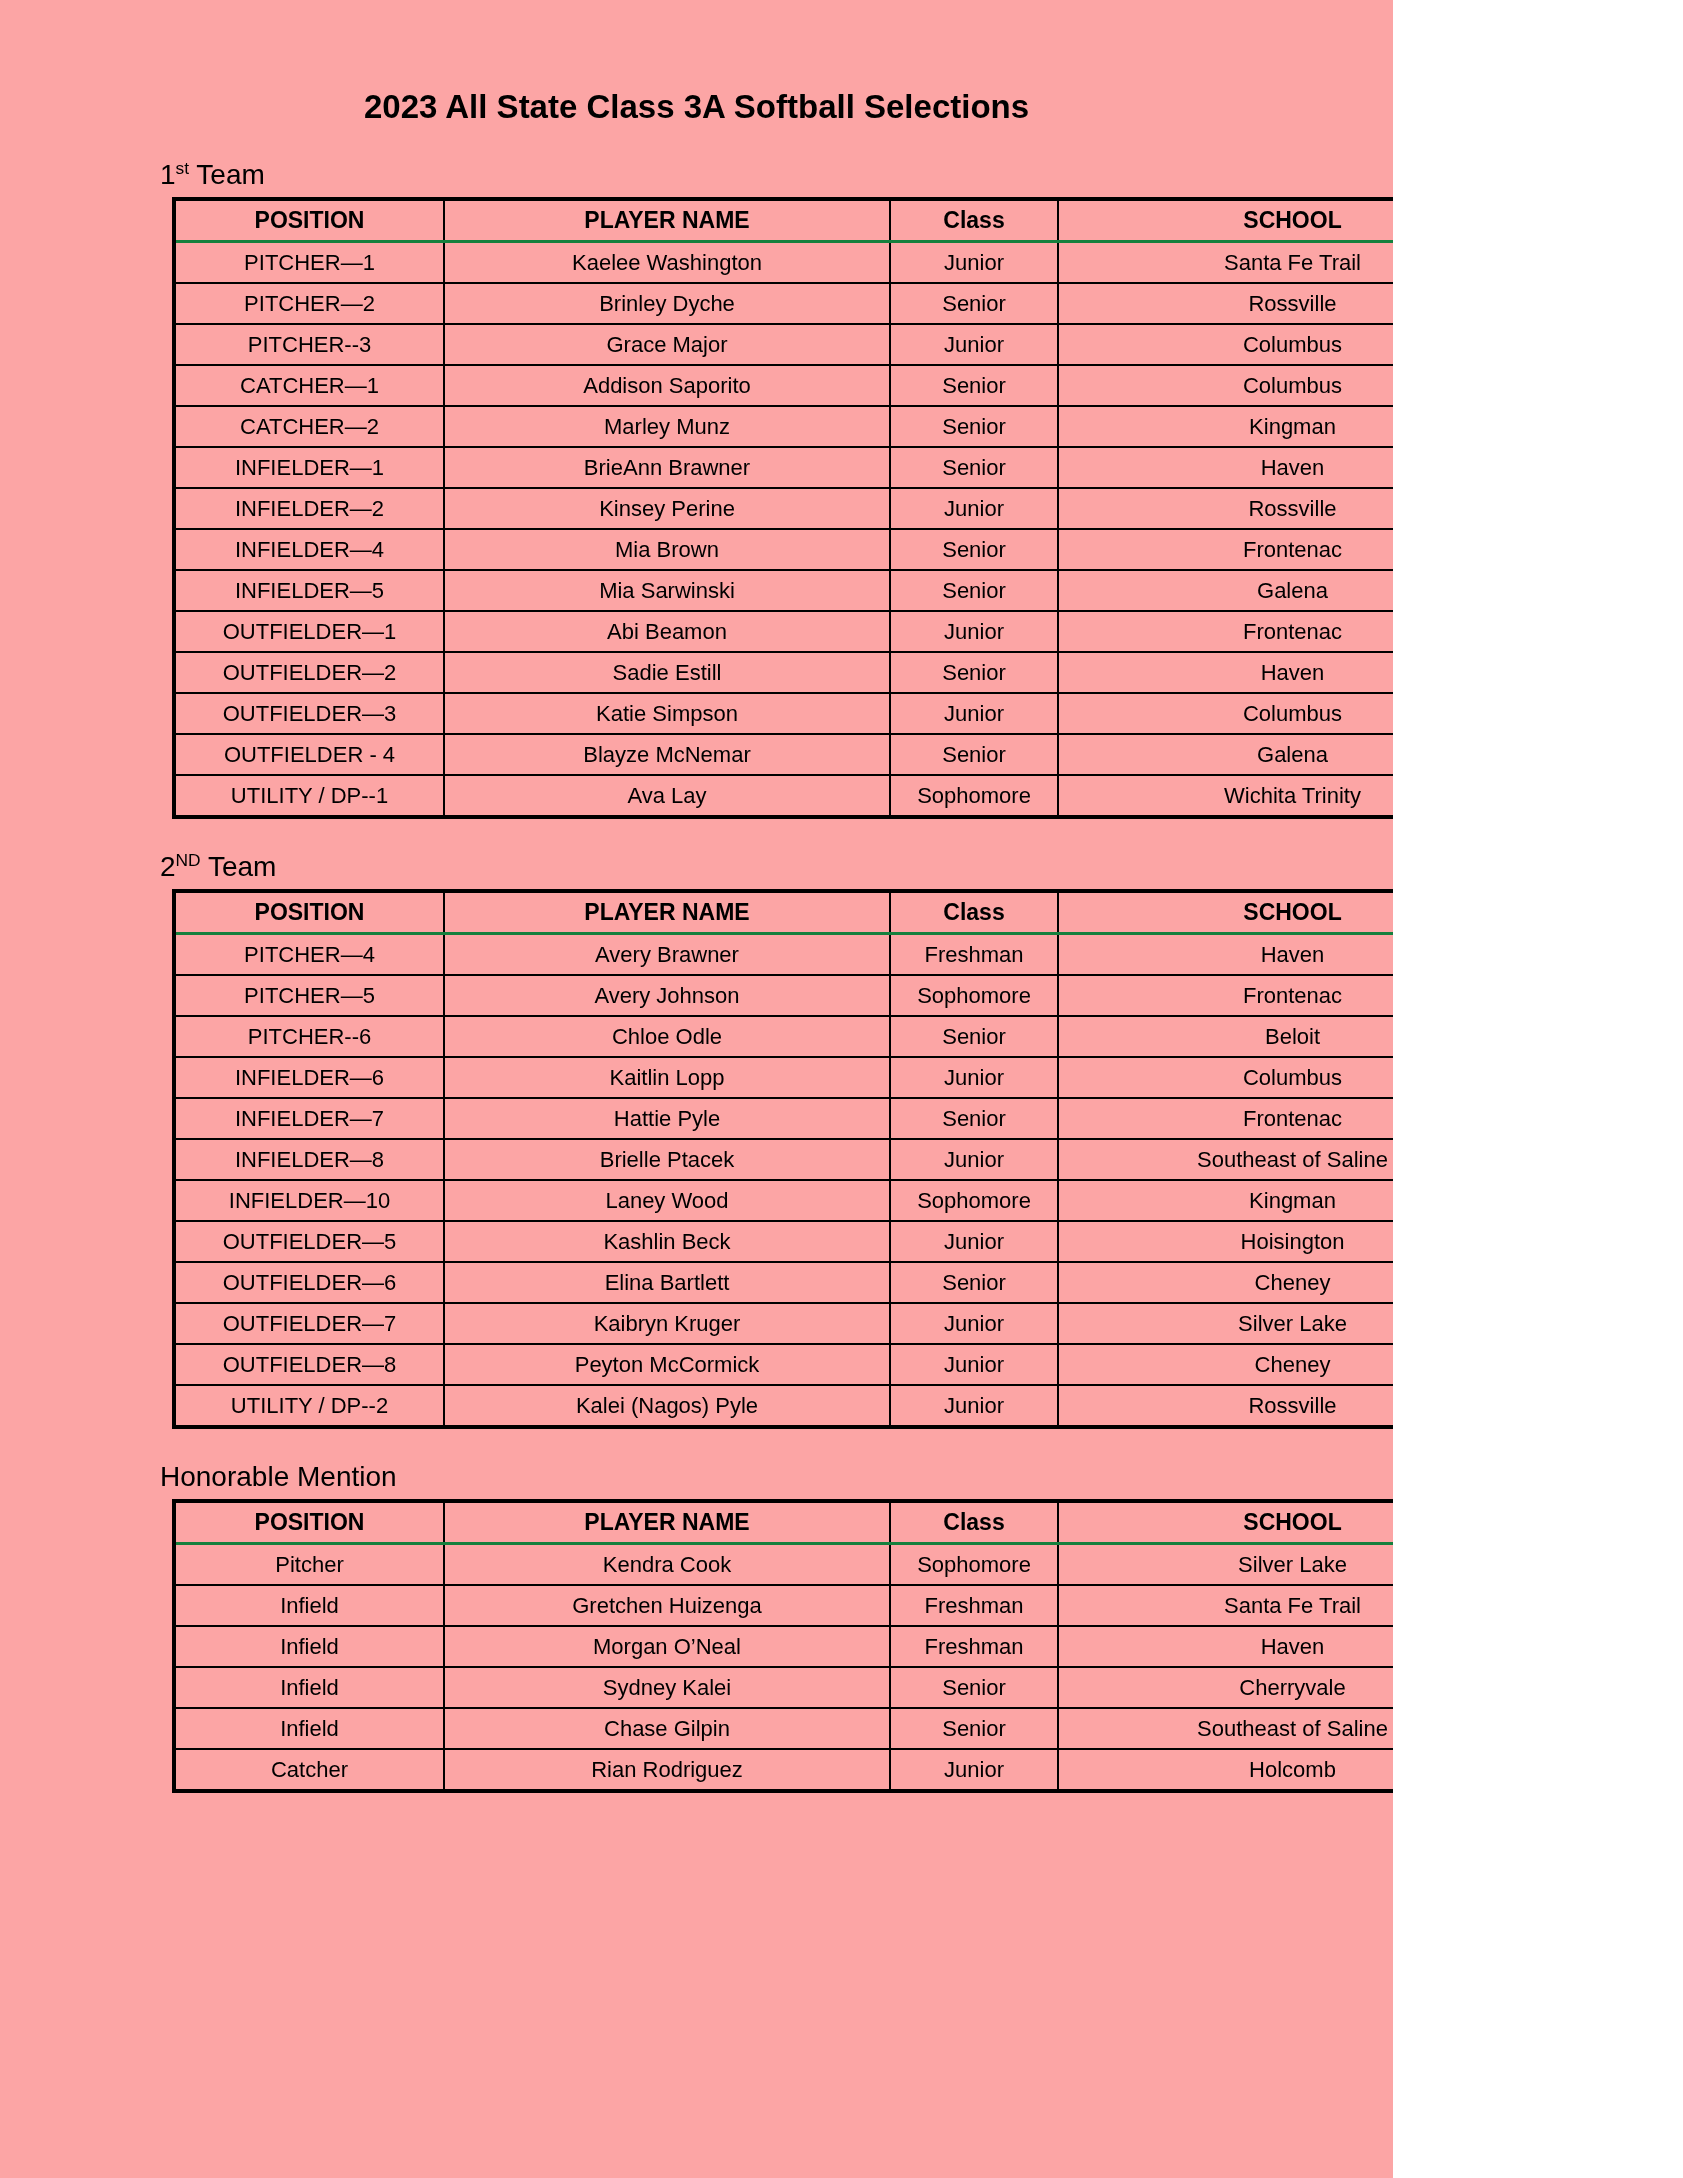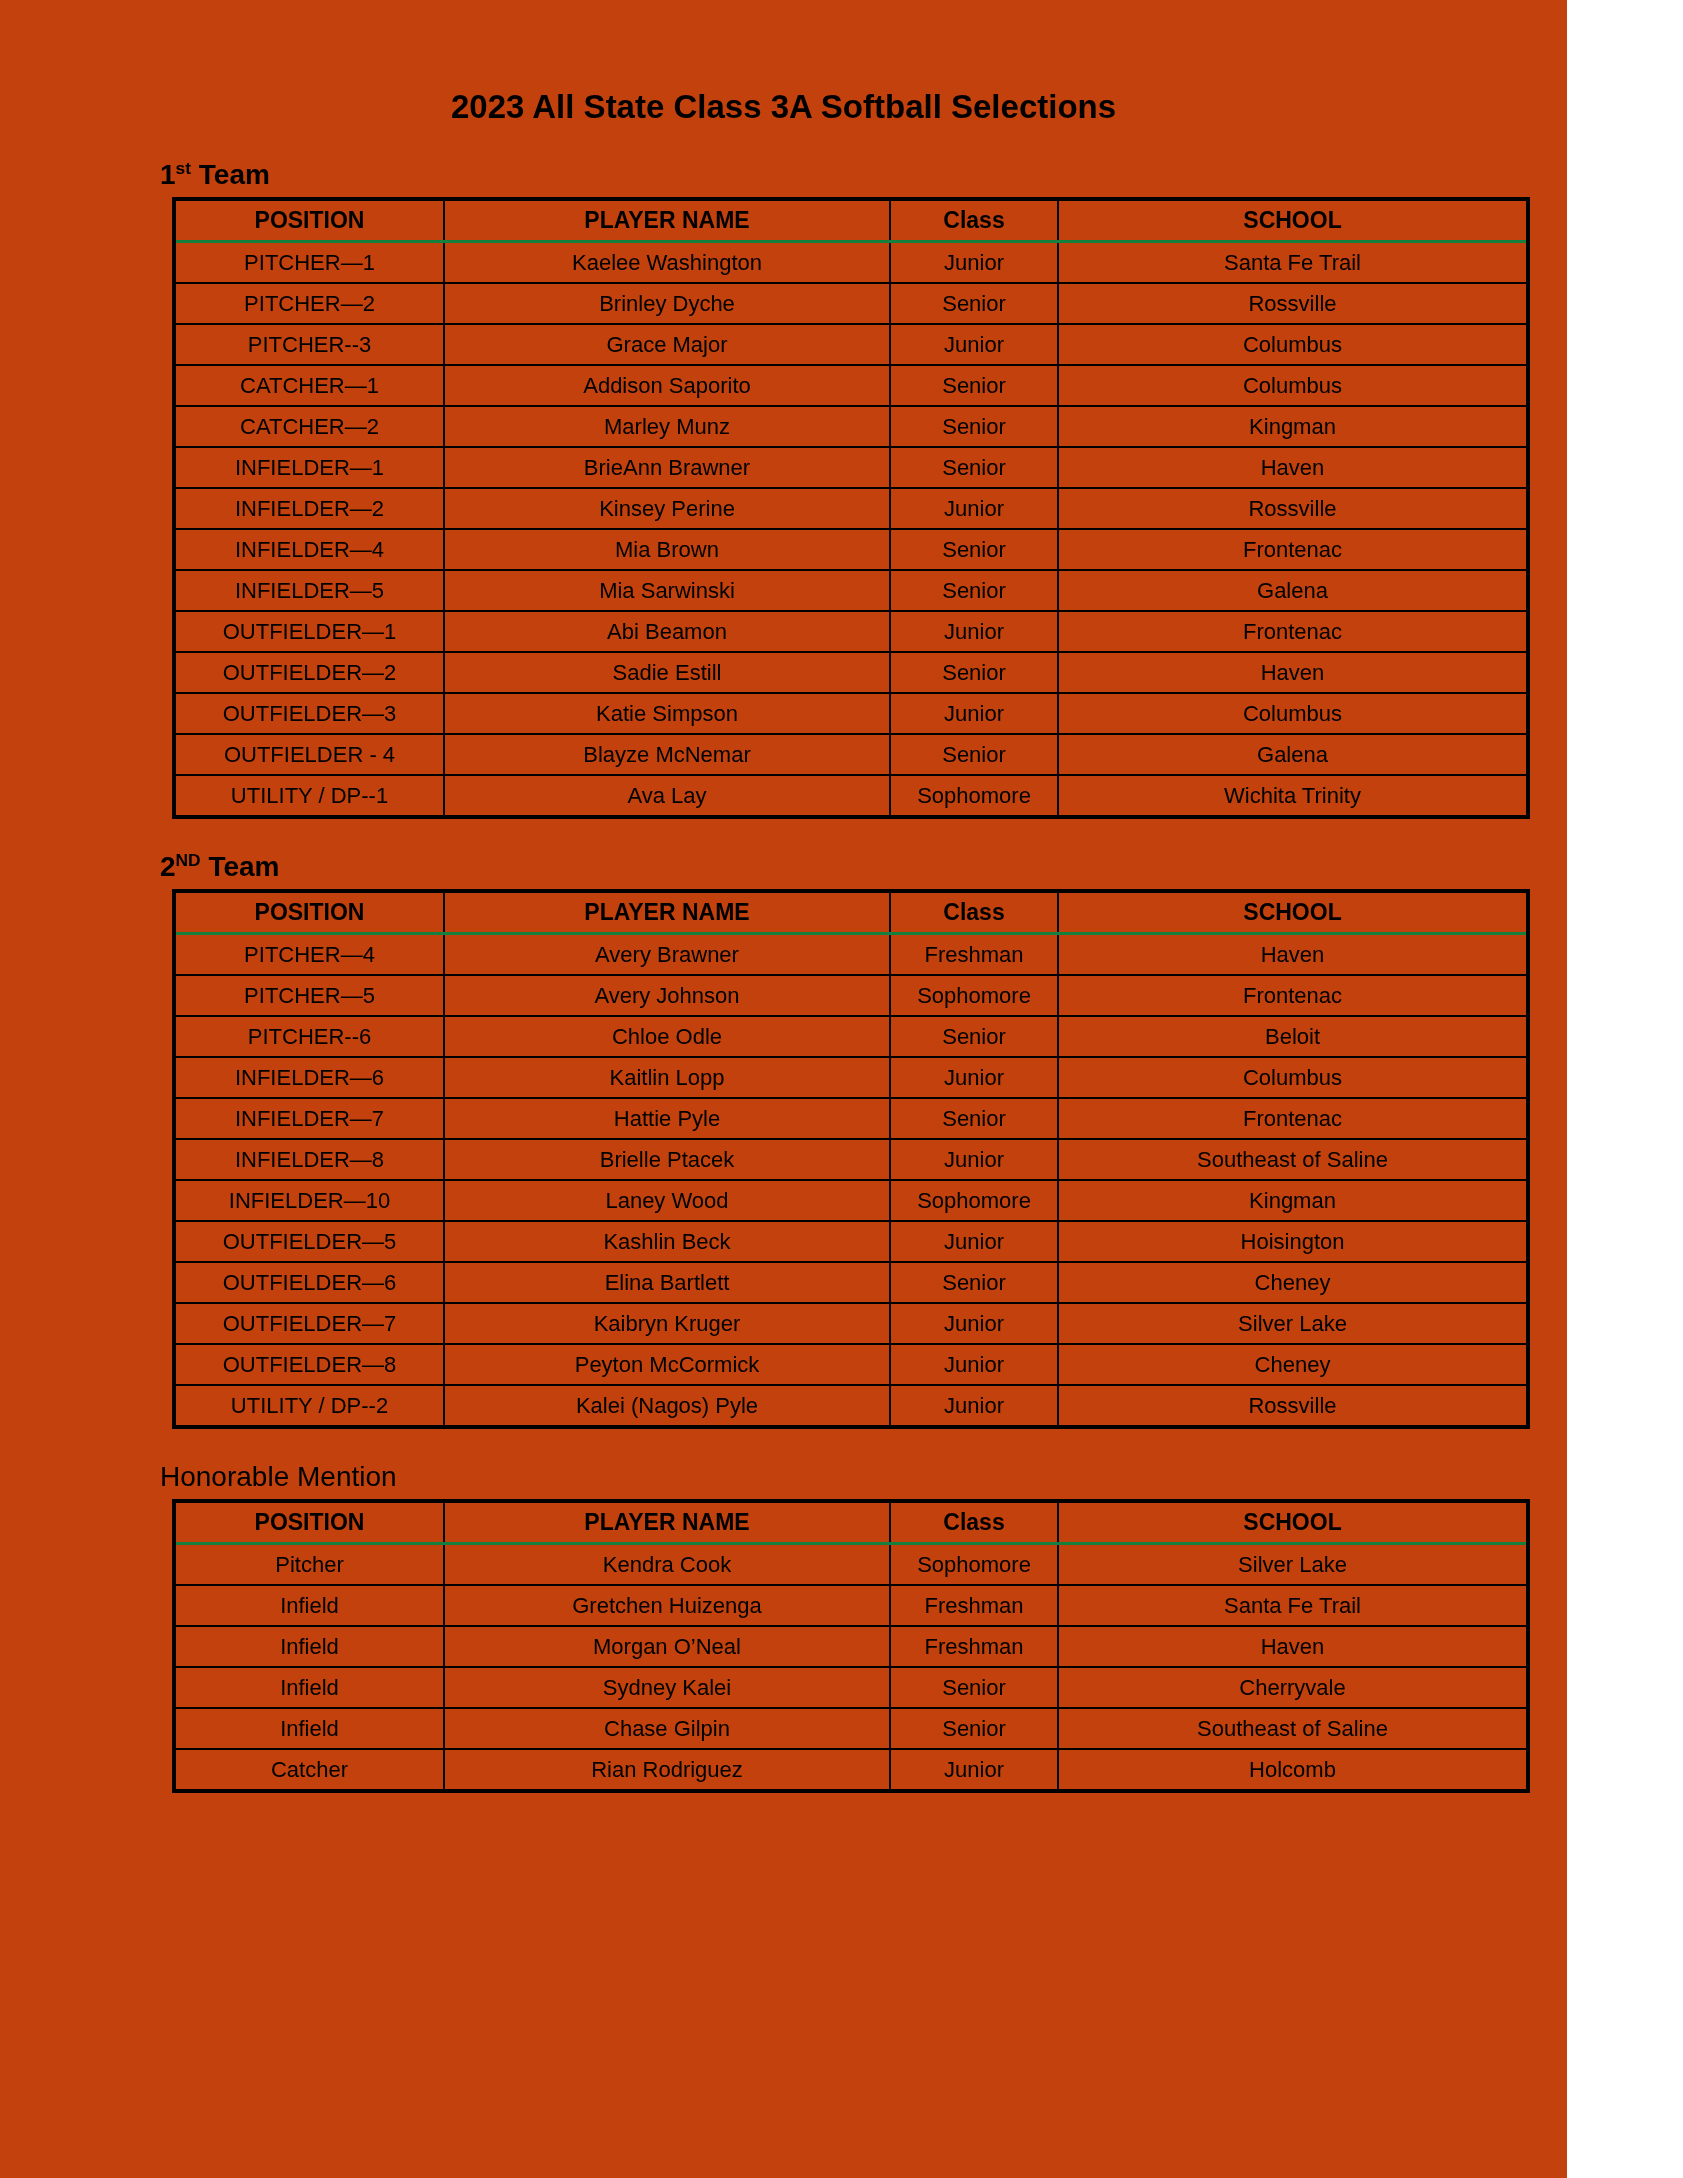--- a/index.html
+++ b/index.html
@@ -2,40 +2,40 @@
 <html><head>
 <meta charset="utf-8">
 <style>
   html, body {
     margin: 0;
     padding: 0;
     background: #ffffff;
   }
   .page {
     position: relative;
-    width: 1567px;
+    width: 1393px;
     height: 2178px;
-    background: #c2410c;
+    background: #fca5a5;
     color: #000000;
     font-family: "Liberation Sans", sans-serif;
     overflow: hidden;
   }
   .doc-title {
     margin: 0;
     padding-top: 87px;
     text-align: center;
     font-size: 33px;
     line-height: 40px;
     font-weight: bold;
   }
   .section-label {
     margin: 30px 0 4px 160px;
     font-size: 28px;
     line-height: 36px;
-    font-weight: bold;
+    font-weight: normal;
   }
   .section-label.plain {
     font-weight: normal;
   }
   .section-label sup {
     font-size: 62%;
     vertical-align: super;
     line-height: 0;
   }
   table.roster {

